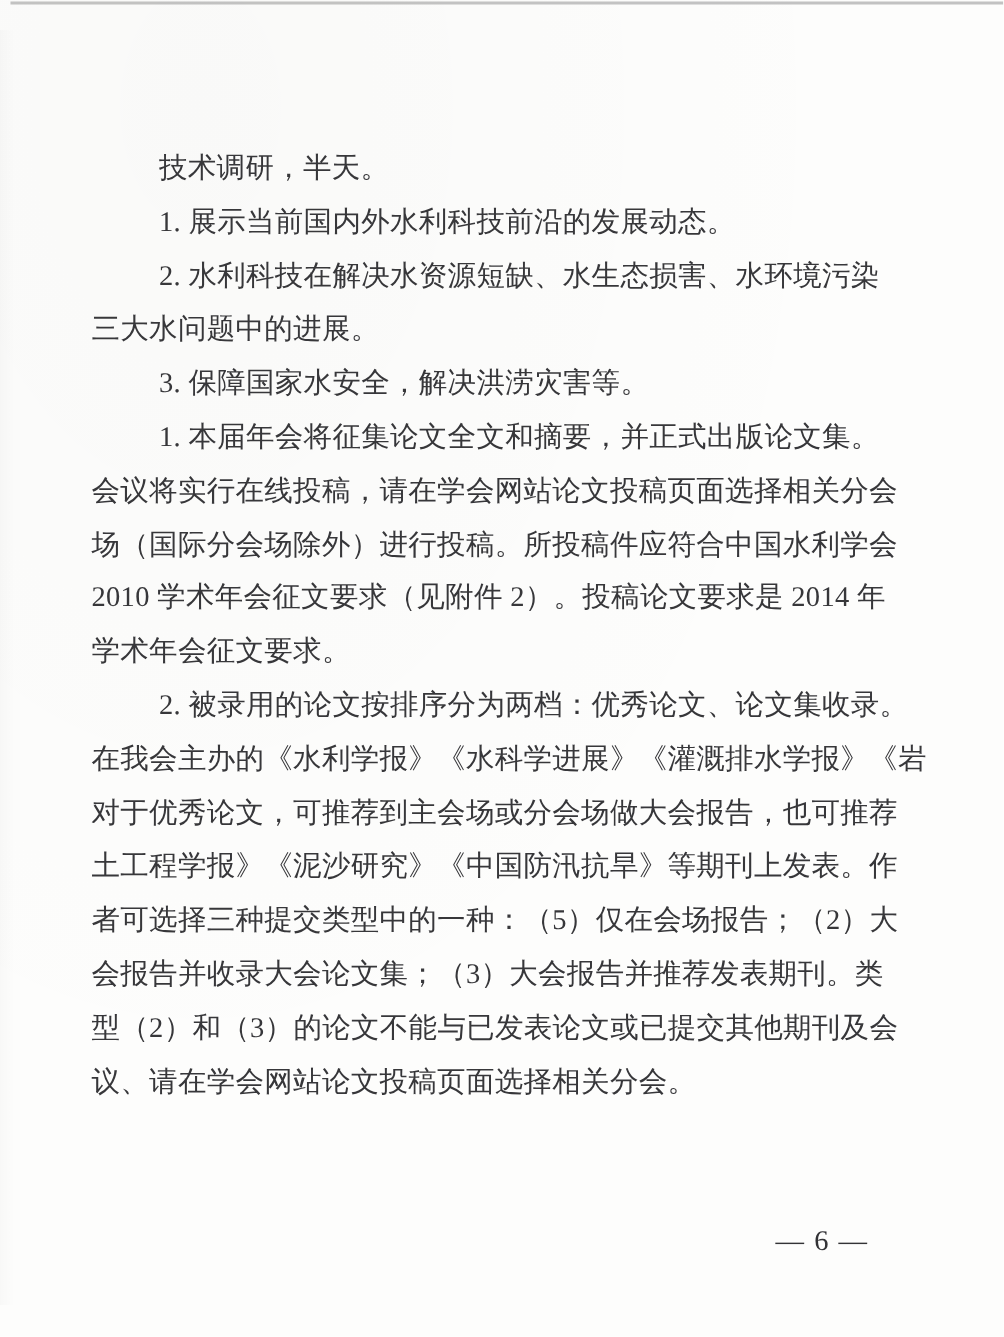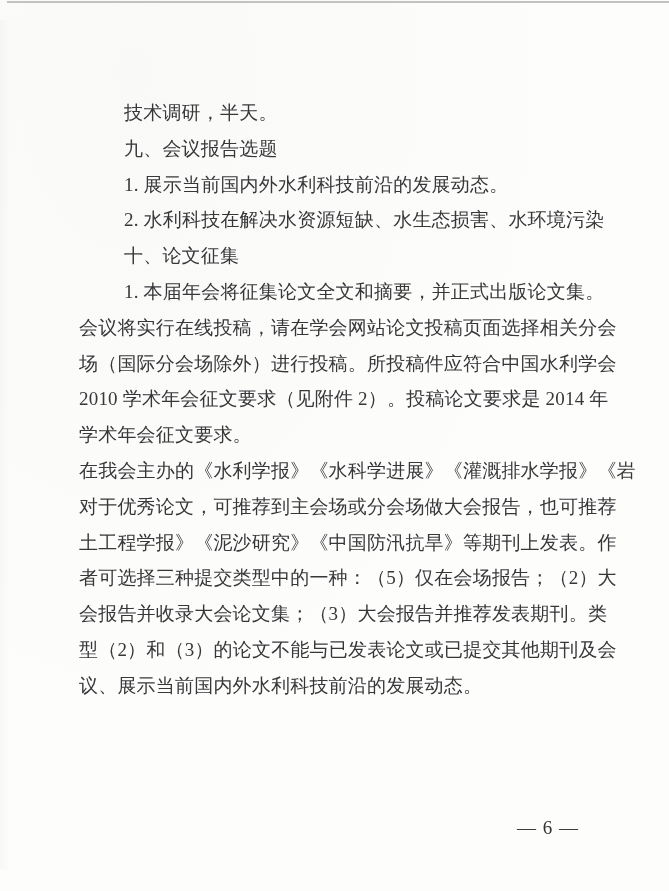--- a/index.html
+++ b/index.html
@@ -31,21 +31,21 @@
     position: absolute;
     top: 20px;
     left: 0;
     width: 10px;
     height: 850px;
     background: linear-gradient(to right, rgba(0,0,0,0.02), rgba(0,0,0,0));
   }
   .content {
     position: absolute;
     top: 95px;
-    left: 79px;
+    left: 61px;
     width: 530px;
   }
   .line {
     height: 35.8px;
     line-height: 35.8px;
     font-size: 19px;
     white-space: nowrap;
     letter-spacing: 0.2px;
   }
   .indent { padding-left: 45px; }
@@ -61,32 +61,33 @@
 </style>
 </head>
 <body>
 
 <div class="page">
   <div class="scan-top-line"></div>
   <div class="scan-left-noise"></div>
 
   <div class="content">
     <div class="line indent">技术调研，半天。</div>
-    <div class="line indent">九、会议报告选题</div>
     <div class="line indent">1. 展示当前国内外水利科技前沿的发展动态。</div>
     <div class="line indent">2. 水利科技在解决水资源短缺、水生态损害、水环境污染</div>
-    <div class="line indent">十、论文征集</div>
+    <div class="line">三大水问题中的进展。</div>
+    <div class="line indent">3. 保障国家水安全，解决洪涝灾害等。</div>
     <div class="line indent">1. 本届年会将征集论文全文和摘要，并正式出版论文集。</div>
     <div class="line">会议将实行在线投稿，请在学会网站论文投稿页面选择相关分会</div>
     <div class="line">场（国际分会场除外）进行投稿。所投稿件应符合中国水利学会</div>
     <div class="line">2010 学术年会征文要求（见附件 2）。投稿论文要求是 2014 年</div>
     <div class="line">学术年会征文要求。</div>
+    <div class="line indent">2. 被录用的论文按排序分为两档：优秀论文、论文集收录。</div>
     <div class="line">在我会主办的《水利学报》《水科学进展》《灌溉排水学报》《岩</div>
     <div class="line">对于优秀论文，可推荐到主会场或分会场做大会报告，也可推荐</div>
     <div class="line">土工程学报》《泥沙研究》《中国防汛抗旱》等期刊上发表。作</div>
     <div class="line">者可选择三种提交类型中的一种：（5）仅在会场报告；（2）大</div>
     <div class="line">会报告并收录大会论文集；（3）大会报告并推荐发表期刊。类</div>
     <div class="line">型（2）和（3）的论文不能与已发表论文或已提交其他期刊及会</div>
-    <div class="line">议、展示当前国内外水利科技前沿的发展动态。</div>
+    <div class="line">议、请在学会网站论文投稿页面选择相关分会。</div>
   </div>
 
   <div class="page-number">— 6 —</div>
 </div>
 
 </body></html>

